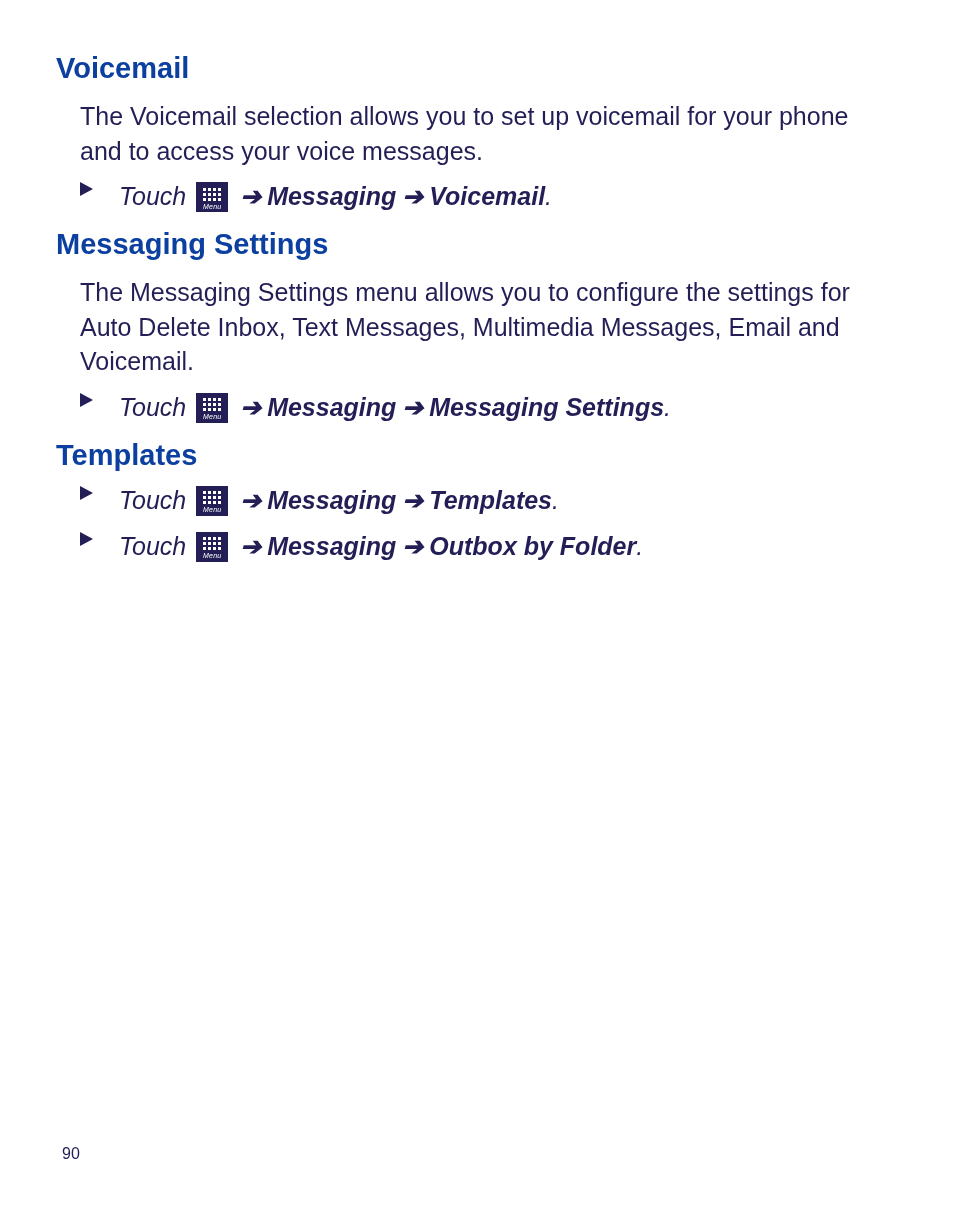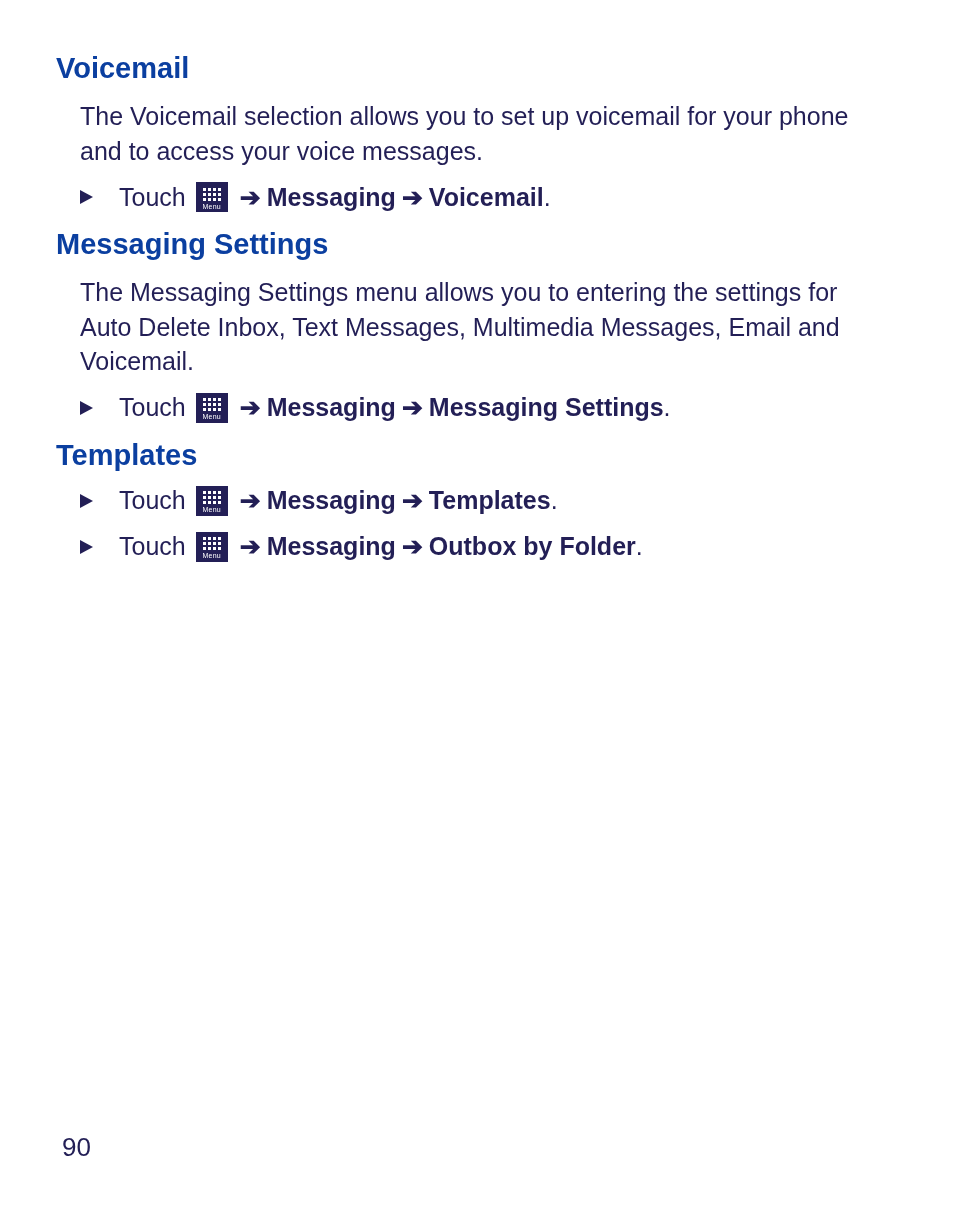--- a/index.html
+++ b/index.html
@@ -29,23 +29,24 @@
   }
   p.body {
     margin: 0 0 14px 24px;
     font-size: 25px;
     line-height: 1.38;
     font-weight: 400;
     letter-spacing: 0;
   }
   .step-row {
     display: flex;
-    align-items: center;
+    align-items: flex-start;
     margin: 0 0 16px 24px;
     font-size: 25px;
+    font-style: italic;
   }
   .step-row .tri {
     display: inline-block;
     width: 0;
     height: 0;
     border-top: 7px solid transparent;
     border-bottom: 7px solid transparent;
     border-left: 13px solid #231f56;
     margin-right: 26px;
     flex: 0 0 auto;
@@ -91,21 +92,21 @@
     font-weight: 700;
     margin: 0 6px;
   }
   .bold {
     font-weight: 700;
   }
   .page-number {
     position: absolute;
     bottom: 46px;
     left: 62px;
-    font-size: 26px;
+    font-size: 16px;
     color: #231f56;
   }
 </style>
 </head>
 <body>
 
 <div class="page">
 
   <h2 class="section-heading">Voicemail</h2>
   <p class="body">The Voicemail selection allows you to set up voicemail for your phone and to access your voice messages.</p>
@@ -130,21 +131,21 @@
       <span class="lbl">Menu</span>
     </span>
     <span class="arrow">➔</span>
     <span class="bold">Messaging</span>
     <span class="arrow">➔</span>
     <span class="bold">Voicemail</span>
       <span>.</span>
   </div>
 
   <h2 class="section-heading">Messaging Settings</h2>
-  <p class="body">The Messaging Settings menu allows you to entering the settings for Auto Delete Inbox, Text Messages, Multimedia Messages, Email and Voicemail.</p>
+  <p class="body">The Messaging Settings menu allows you to configure the settings for Auto Delete Inbox, Text Messages, Multimedia Messages, Email and Voicemail.</p>
   <div class="step-row">
     <span class="tri"></span>
     <span class="touch">Touch</span>
     <span class="menu-icon">
       <span class="dots">
           <span></span>
           <span></span>
           <span></span>
           <span></span>
           <span></span>

